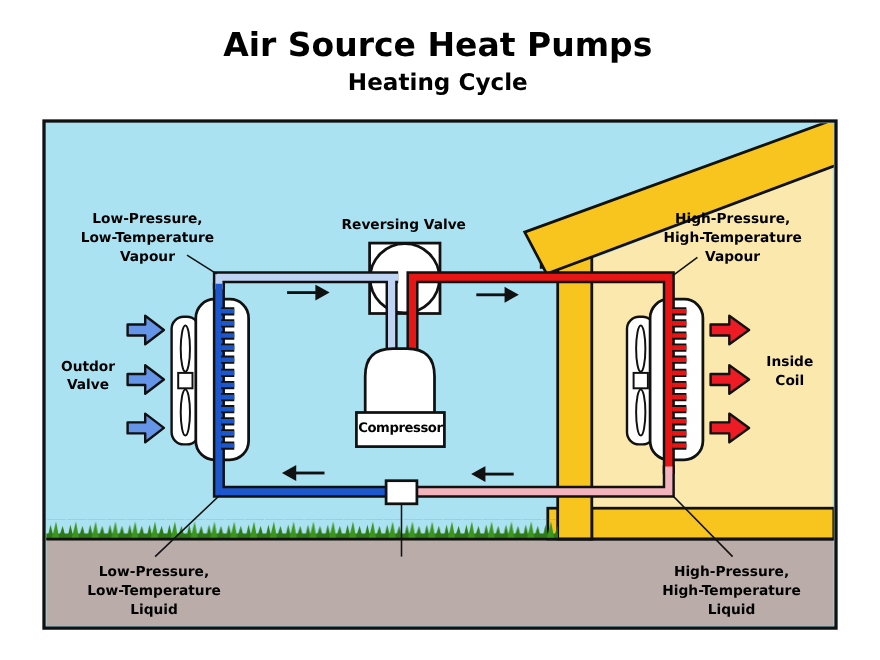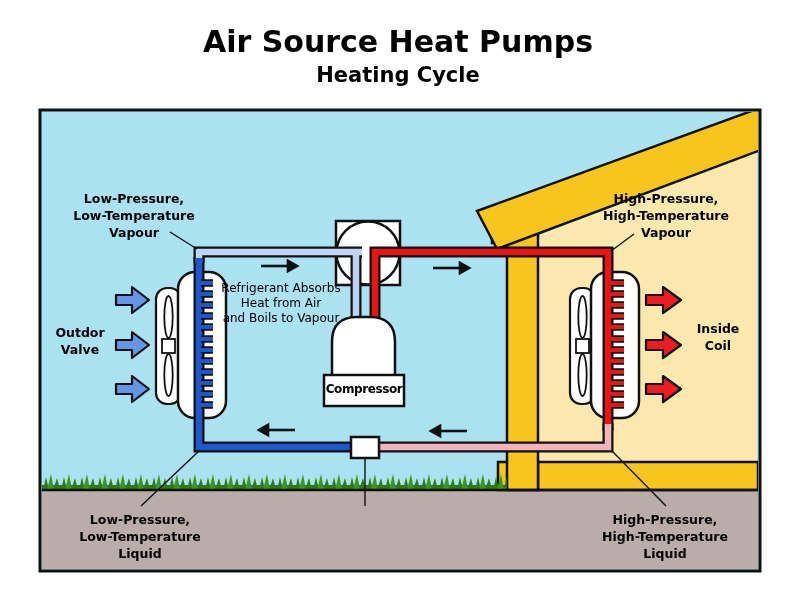--- a/index.html
+++ b/index.html
@@ -140,26 +140,24 @@
         <line x1="141" y1="506" x2="200" y2="450"></line>
         <line x1="365" y1="506" x2="365" y2="458"></line>
         <line x1="666" y1="506" x2="612" y2="451"></line>
       </g>
     </g>
   </svg>
 
   <div class="lbl b13" style="left:134px;top:190px;">Low-Pressure,
 Low-Temperature
 Vapour</div>
+  <div class="lbl b13" style="left:367px;top:195px;">Reversing Valve</div>
   <div class="lbl b13" style="left:666px;top:190px;">High-Pressure,
 High-Temperature
 Vapour</div>
-  <div class="lbl r12" style="left:281px;top:281px;">Refrigerant Absorbs
-Heat from Air
-and Boils to Vapour</div>
   <div class="lbl b13" style="left:80px;top:324px;">Outdor
 Valve</div>
   <div class="lbl b13" style="left:718px;top:320px;">Inside
 Coil</div>
   <div class="lbl comp" style="left:364px;top:382px;">Compressor</div>
   <div class="lbl b13" style="left:140px;top:511px;">Low-Pressure,
 Low-Temperature
 Liquid</div>
   <div class="lbl b13" style="left:665px;top:511px;">High-Pressure,
 High-Temperature

